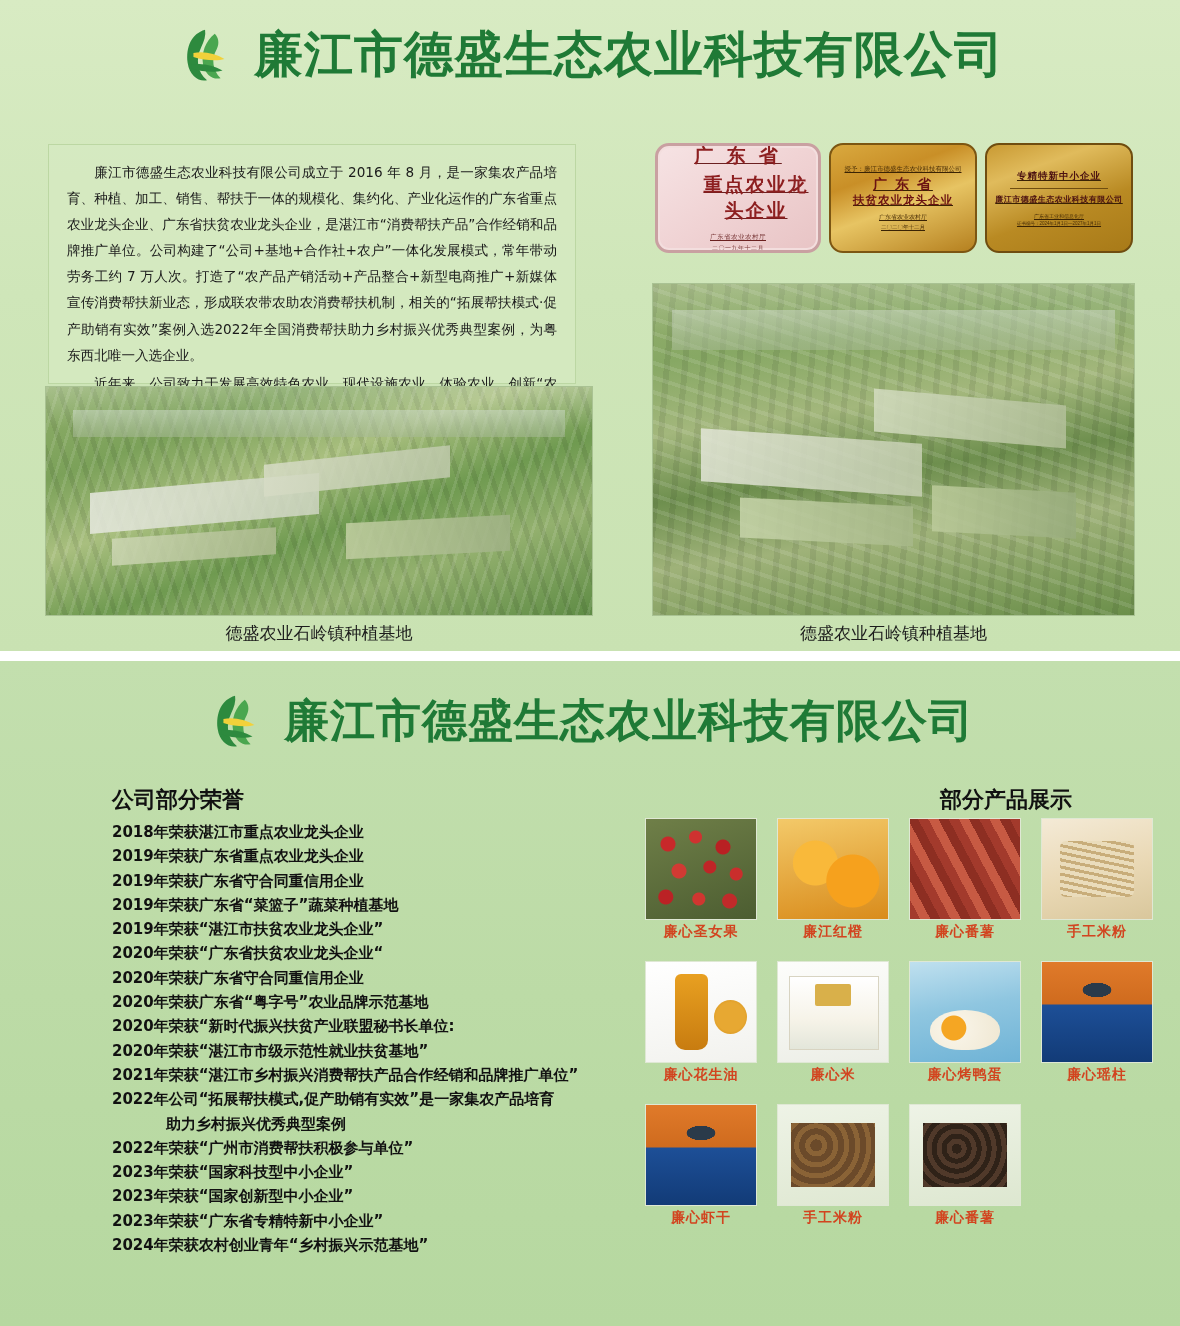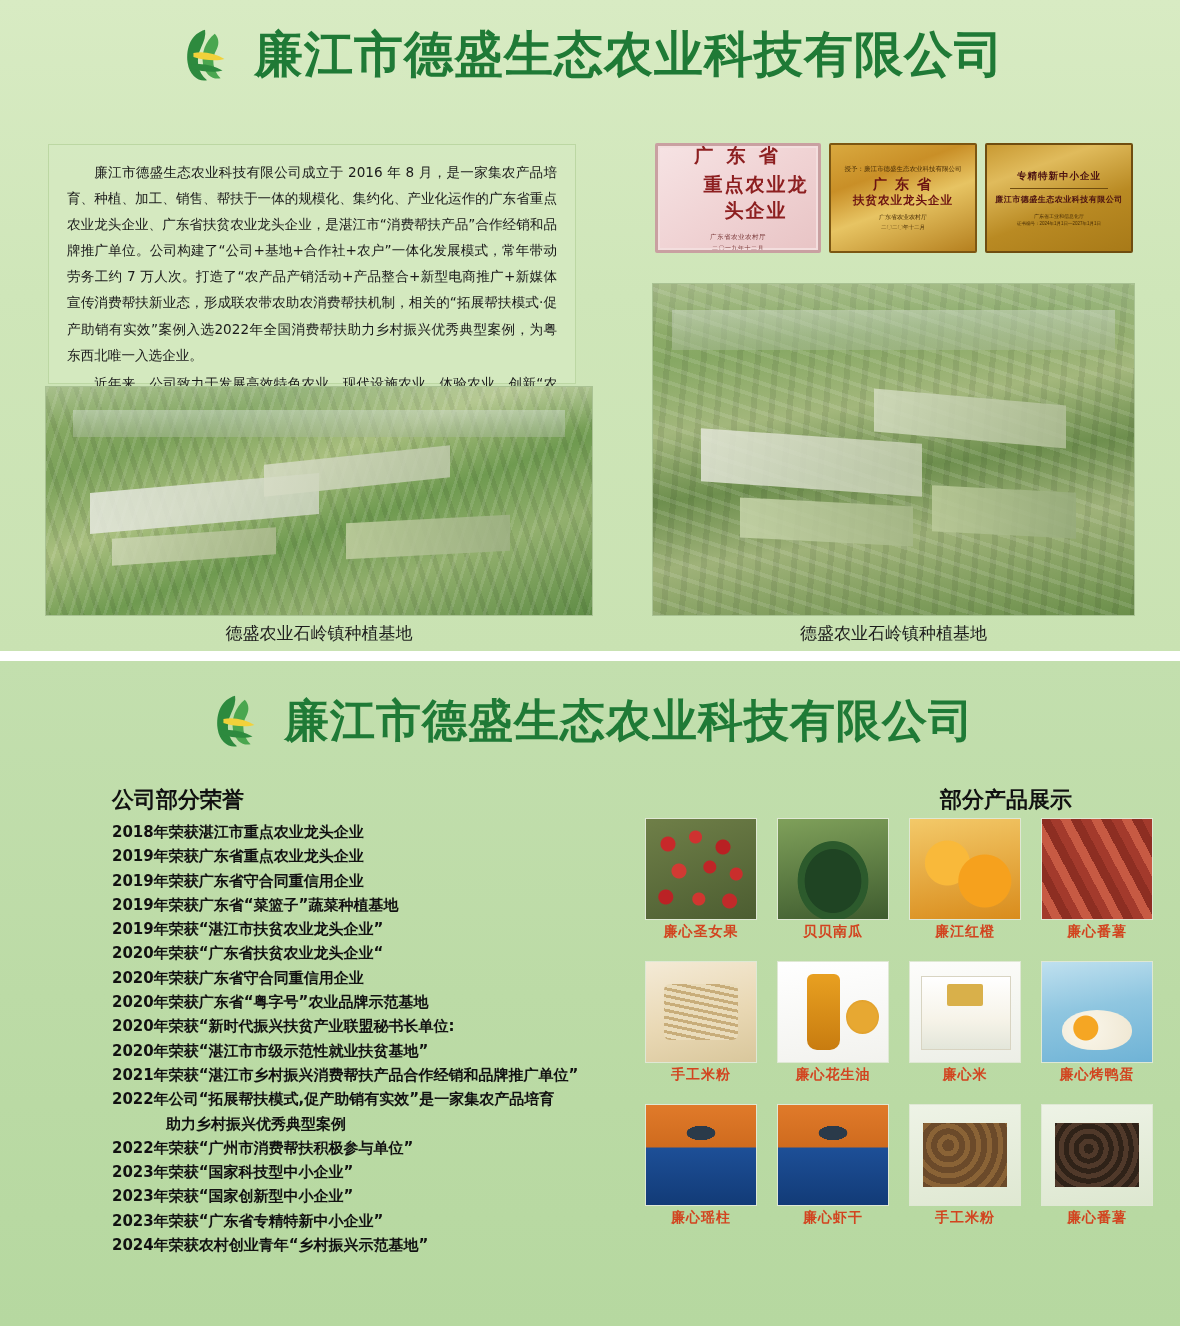--- a/index.html
+++ b/index.html
@@ -77,26 +77,27 @@
   .plaques {
     position: absolute;
     left: 655px; top: 143px;
     width: 478px; height: 110px;
     display: flex;
     gap: 8px;
   }
   .plaque {
     position: relative;
     overflow: hidden;
-    border-radius: 2px;
+    border-radius: 14px;
     display: flex;
     flex-direction: column;
     justify-content: center;
     text-align: center;
     color: #6b2020;
+    text-decoration: underline;
   }
   .plaque.red {
     flex: 0 0 166px;
     background: linear-gradient(145deg,#f6e3e4 0%, #f0d3d4 50%, #e8c4c5 100%);
     border: 3px solid #c9a0a1;
     box-shadow: inset 0 0 0 2px #f3dede;
   }
   .plaque.red .pl-l1 { font-size: 19px; font-weight: 700; letter-spacing: 4px; color: #8d1f20; }
   .plaque.red .pl-l2 { font-size: 19px; font-weight: 700; letter-spacing: 2px; color: #8d1f20; margin-top: 3px; padding-left: 36px;}
   .plaque.red .pl-sub { font-size: 6.5px; color: #7b3a3a; margin-top: 9px; letter-spacing: .5px;}
@@ -391,26 +392,20 @@
   <div class="product-grid">
 
     <div class="prod">
       <div class="prod-img">
           <div class="sw tomatoes"></div>
         </div>
       <div class="prod-label">廉心圣女果</div>
     </div>
     <div class="prod">
       <div class="prod-img">
-          <div class="sw pumpkin"></div>
-        </div>
-      <div class="prod-label">贝贝南瓜</div>
-    </div>
-    <div class="prod">
-      <div class="prod-img">
           <div class="sw orange"></div>
         </div>
       <div class="prod-label">廉江红橙</div>
     </div>
     <div class="prod">
       <div class="prod-img">
           <div class="sw sweetpotato"></div>
         </div>
       <div class="prod-label">廉心番薯</div>
     </div>

